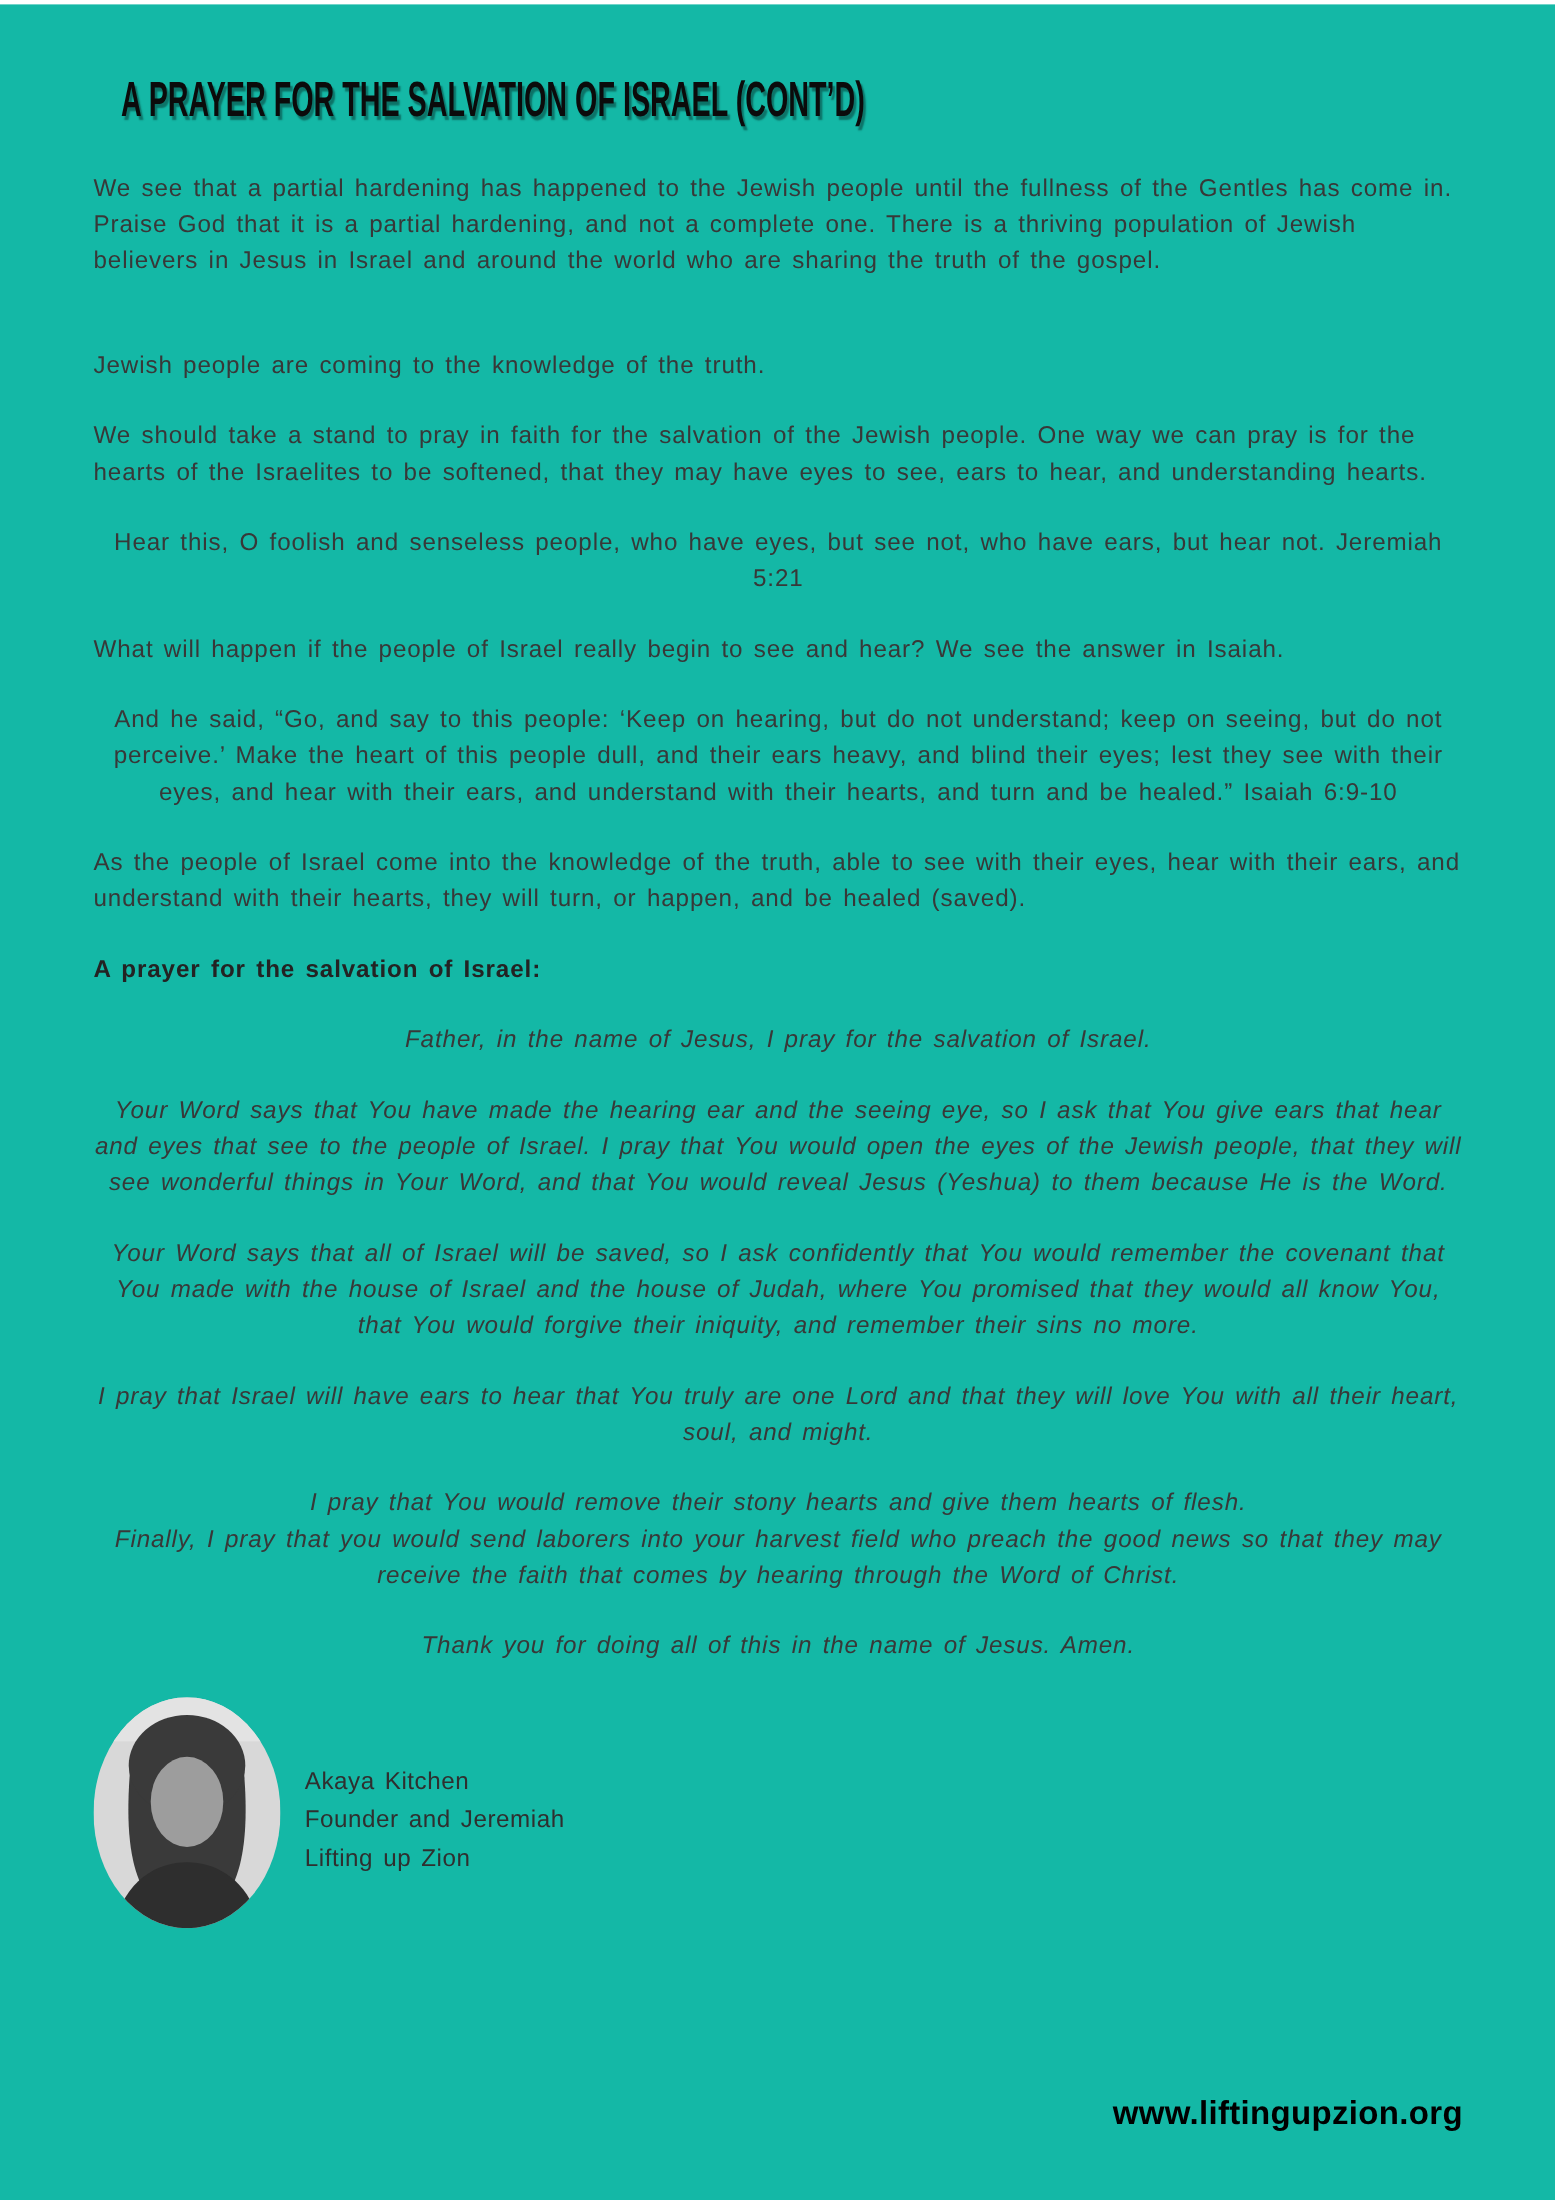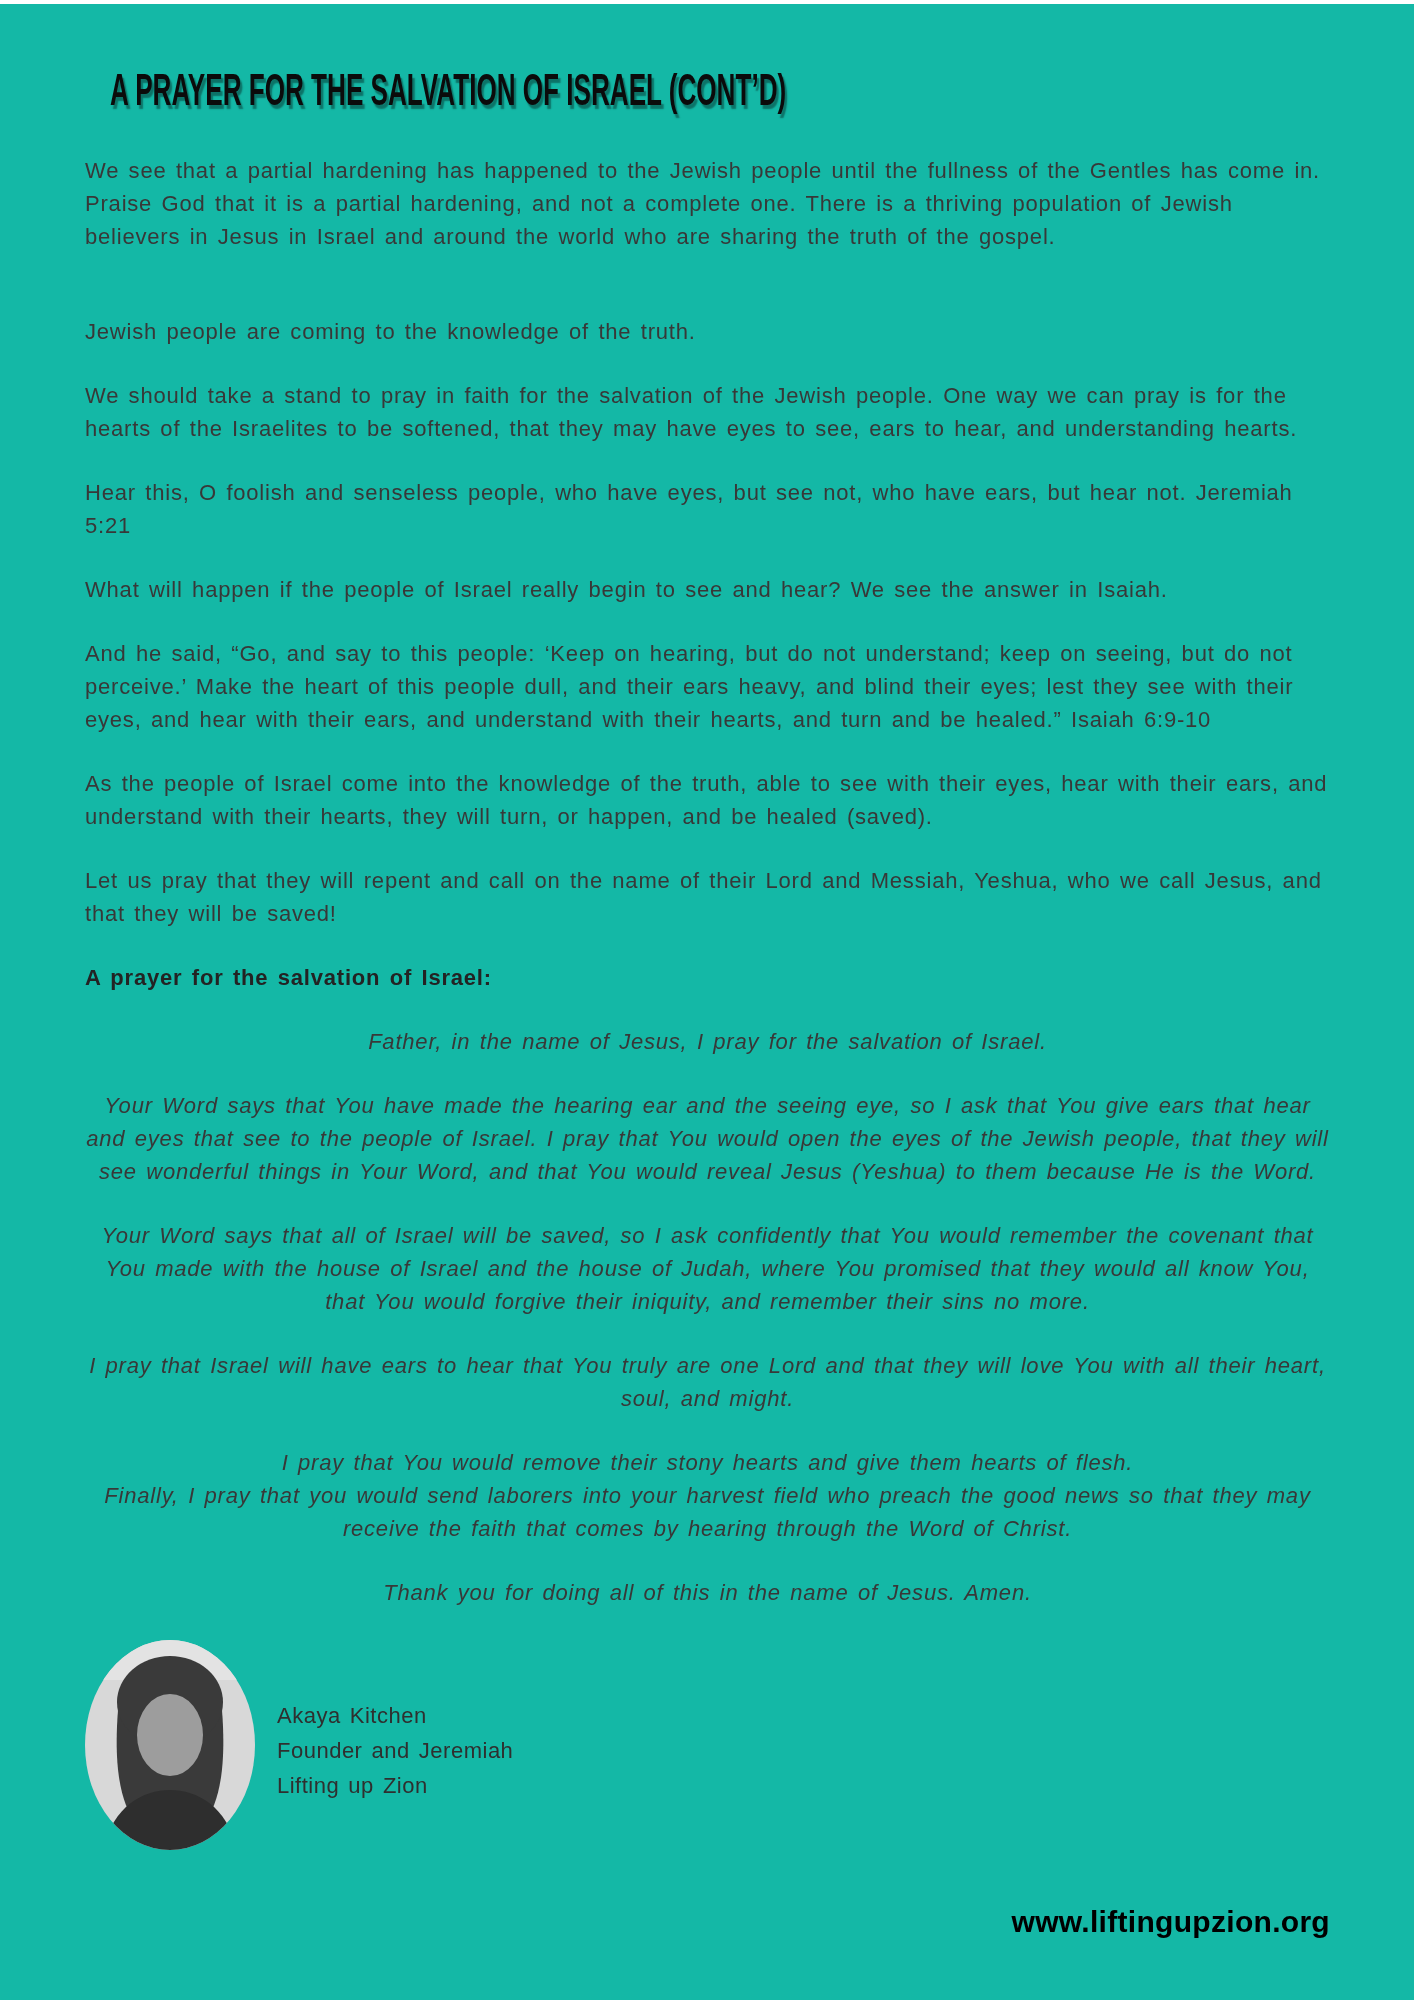--- a/index.html
+++ b/index.html
@@ -26,21 +26,21 @@
     transform-origin: 0 50%;
     font-weight: 700;
     font-size: 45px;
     letter-spacing: 0px;
     word-spacing: 0px;
     color: #0b0b0b;
     text-shadow: 4px 4px 2px rgba(0,0,0,0.38);
   }
   .para { margin: 0 0 31px 0; }
   .para.gap-xl { margin-bottom: 62px; }
-  .quote { text-align: left; }
+  .quote { text-align: center; }
   .prayer { text-align: center; font-style: italic; }
   .prayer.tight { margin-bottom: 0; }
   .heading { font-weight: 700; color: #232323; }
   .signature {
     display: flex;
     align-items: flex-start;
     margin-top: 16px;
   }
   .avatar {
     flex: 0 0 auto;
@@ -82,21 +82,20 @@
   <p class="para">We should take a stand to pray in faith for the salvation of the Jewish people. One way we can pray is for the hearts of the Israelites to be softened, that they may have eyes to see, ears to hear, and understanding hearts.</p>
 
   <p class="para quote">Hear this, O foolish and senseless people, who have eyes, but see not, who have ears, but hear not. Jeremiah 5:21</p>
 
   <p class="para">What will happen if the people of Israel really begin to see and hear? We see the answer in Isaiah.</p>
 
   <p class="para quote">And he said, “Go, and say to this people: ‘Keep on hearing, but do not understand; keep on seeing, but do not perceive.’ Make the heart of this people dull, and their ears heavy, and blind their eyes; lest they see with their eyes, and hear with their ears, and understand with their hearts, and turn and be healed.” Isaiah 6:9-10</p>
 
   <p class="para">As the people of Israel come into the knowledge of the truth, able to see with their eyes, hear with their ears, and understand with their hearts, they will turn, or happen, and be healed (saved).</p>
 
-  <p class="para">Let us pray that they will repent and call on the name of their Lord and Messiah, Yeshua, who we call Jesus, and that they will be saved!</p>
 
   <p class="para heading">A prayer for the salvation of Israel:</p>
 
   <p class="para prayer">Father, in the name of Jesus, I pray for the salvation of Israel.</p>
 
   <p class="para prayer">Your Word says that You have made the hearing ear and the seeing eye, so I ask that You give ears that hear and eyes that see to the people of Israel. I pray that You would open the eyes of the Jewish people, that they will see wonderful things in Your Word, and that You would reveal Jesus (Yeshua) to them because He is the Word.</p>
 
   <p class="para prayer">Your Word says that all of Israel will be saved, so I ask confidently that You would remember the covenant that You made with the house of Israel and the house of Judah, where You promised that they would all know You, that You would forgive their iniquity, and remember their sins no more.</p>
 
   <p class="para prayer">I pray that Israel will have ears to hear that You truly are one Lord and that they will love You with all their heart, soul, and might.</p>

